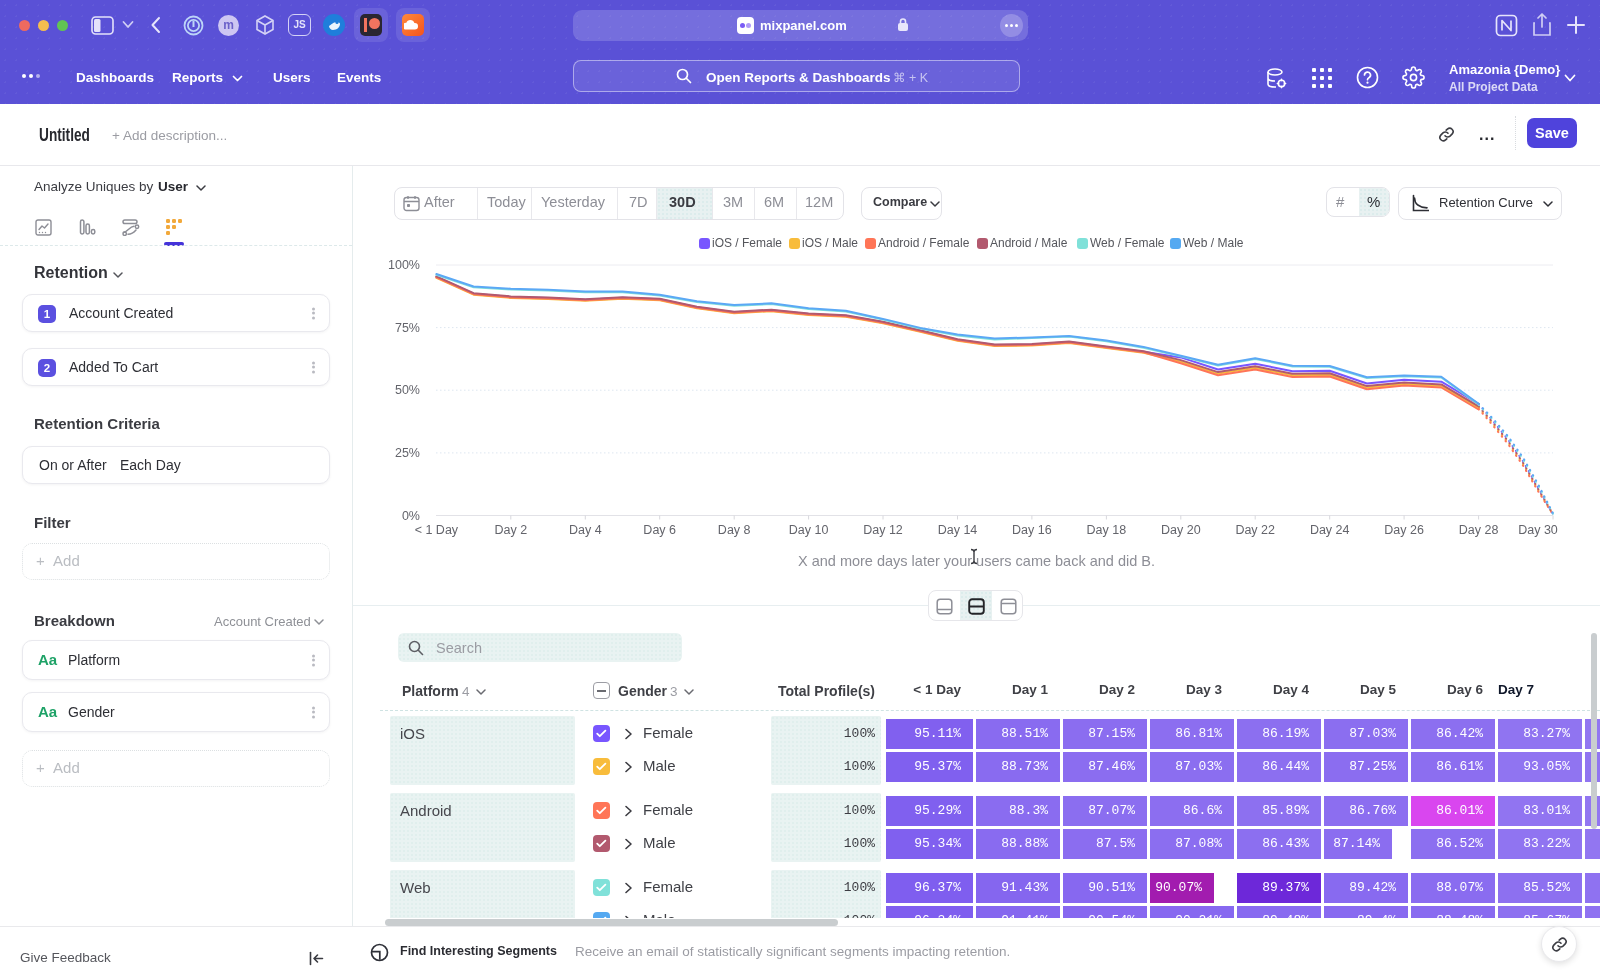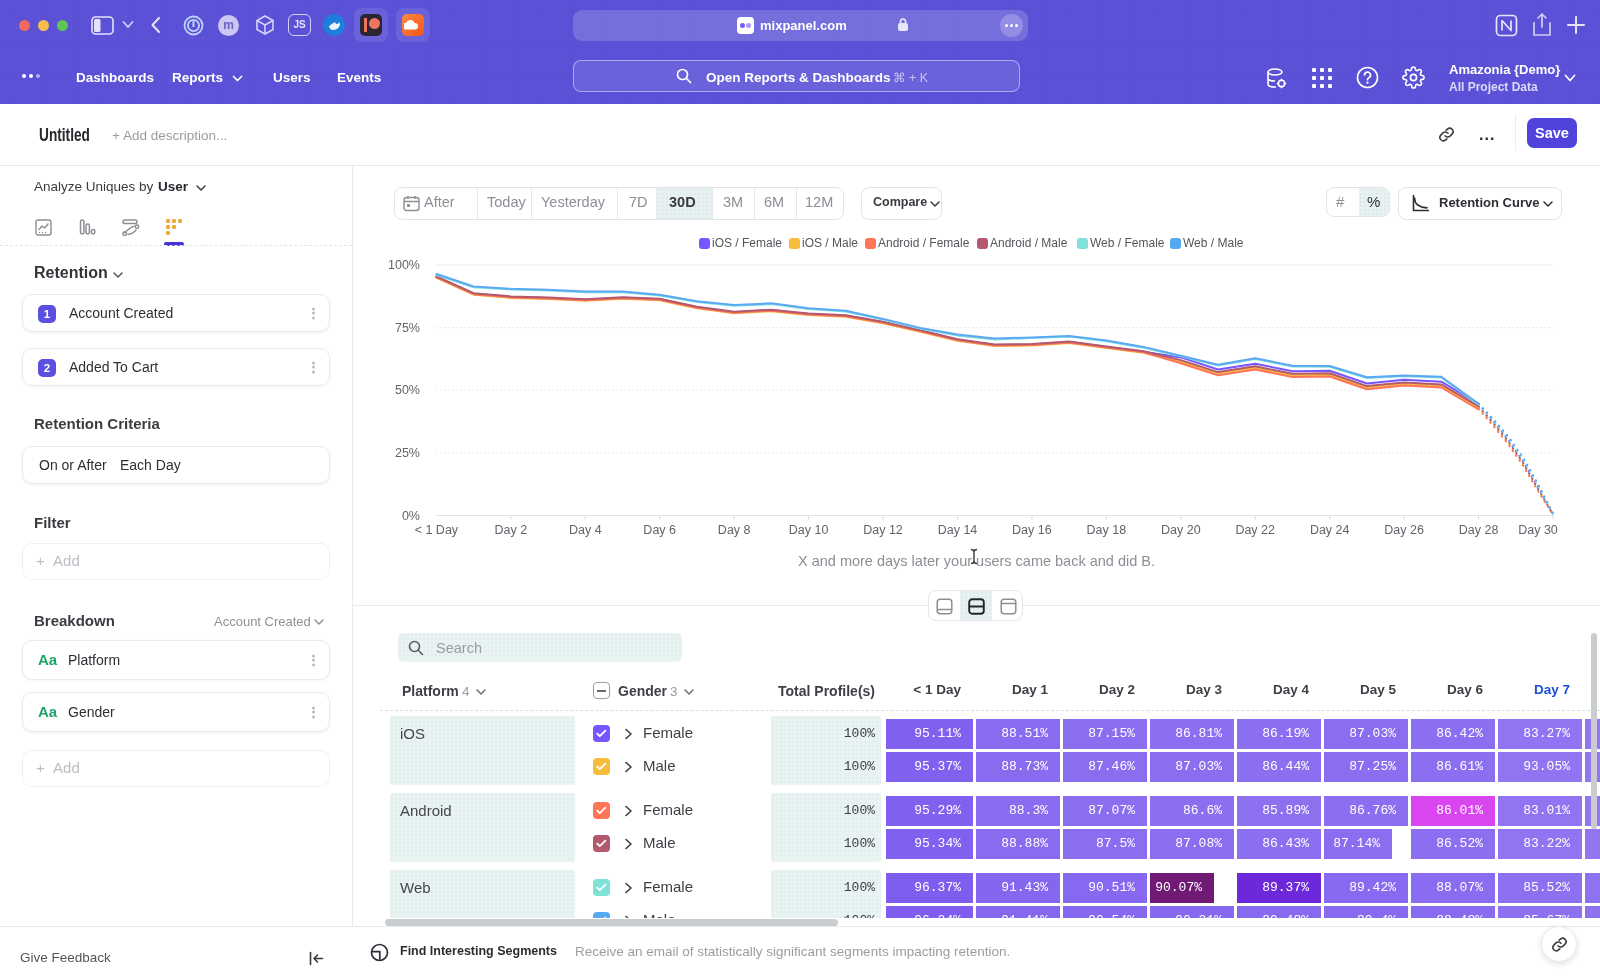--- a/index.html
+++ b/index.html
@@ -286,21 +286,21 @@
   <div class="abs" style="left:32px;top:0;width:32px;height:30px;background:#e8f1f1;background-image:radial-gradient(#dcecec 0.8px,rgba(0,0,0,0) 0.8px);background-size:4px 4px"></div>
   <div class="abs" style="left:9px;top:5px;font-size:15px;color:#8d8e96">#</div>
   <div class="abs" style="left:40px;top:5px;font-size:15px;color:#2e2f35">%</div>
 </div>
 
 <div class="abs" style="left:1398px;top:187px;width:164px;height:33px;border:1px solid #e3e3e8;border-radius:8px;background:#fff"></div>
 <svg class="abs" style="left:1411px;top:194px" width="18" height="18" viewBox="0 0 18 18" fill="none" stroke="#2e2f35" stroke-width="1.6" stroke-linecap="round">
     <path d="M2.5 1.5v15h15"></path>
     <path d="M3.5 4c0 6 5 9.5 12.5 9.8" stroke-width="1.7"></path>
   </svg>
-<div class="abs" style="left:1439px;top:195px;font-size:13px;font-weight:700;color:#2e2f35">Retention Curve</div>
+<div class="abs" style="left:1439px;top:195px;font-size:13px;font-weight:400;color:#2e2f35">Retention Curve</div>
 <svg class="abs" style="left:1543px;top:201px" width="10" height="7" viewBox="0 0 10 7">
     <path d="M1 1l4 4 4-4" stroke="#2e2f35" stroke-width="1.5" fill="none" stroke-linecap="round" stroke-linejoin="round"></path>
   </svg>
 
 <div class="abs" style="left:699px;top:238px;width:11px;height:11px;border-radius:3px;background:#7856FF"></div>
 <div class="abs" style="left:712px;top:235.5px;font-size:12px;color:#55565c">iOS / Female</div>
 <div class="abs" style="left:789px;top:238px;width:11px;height:11px;border-radius:3px;background:#F8BC3B"></div>
 <div class="abs" style="left:802px;top:235.5px;font-size:12px;color:#55565c">iOS / Male</div>
 <div class="abs" style="left:865px;top:238px;width:11px;height:11px;border-radius:3px;background:#FF7557"></div>
 <div class="abs" style="left:878px;top:235.5px;font-size:12px;color:#55565c">Android / Female</div>
@@ -408,21 +408,21 @@
     <path d="M1 1l4 4 4-4" stroke="#6a6b71" stroke-width="1.5" fill="none" stroke-linecap="round" stroke-linejoin="round"></path>
   </svg>
 <div class="abs" style="left:745px;top:683px;width:130px;text-align:right;font-size:14px;font-weight:700;color:#3f4046">Total Profile(s)</div>
 <div style="position:absolute;left:889px;top:682px;width:72px;text-align:right;font-size:13.5px;font-weight:700;color:#3f4046">&lt; 1 Day</div>
 <div style="position:absolute;left:976px;top:682px;width:72px;text-align:right;font-size:13.5px;font-weight:700;color:#3f4046">Day 1</div>
 <div style="position:absolute;left:1063px;top:682px;width:72px;text-align:right;font-size:13.5px;font-weight:700;color:#3f4046">Day 2</div>
 <div style="position:absolute;left:1150px;top:682px;width:72px;text-align:right;font-size:13.5px;font-weight:700;color:#3f4046">Day 3</div>
 <div style="position:absolute;left:1237px;top:682px;width:72px;text-align:right;font-size:13.5px;font-weight:700;color:#3f4046">Day 4</div>
 <div style="position:absolute;left:1324px;top:682px;width:72px;text-align:right;font-size:13.5px;font-weight:700;color:#3f4046">Day 5</div>
 <div style="position:absolute;left:1411px;top:682px;width:72px;text-align:right;font-size:13.5px;font-weight:700;color:#3f4046">Day 6</div>
-<div style="position:absolute;left:1498px;top:682px;width:72px;text-align:right;font-size:13.5px;font-weight:700;color:#1d4ed8">Day 7</div>
+<div style="position:absolute;left:1498px;top:682px;width:72px;font-size:13.5px;font-weight:700;color:#0f172a">Day 7</div>
 <div class="abs" style="left:380px;top:710px;width:1220px;border-top:1px dashed #cfe3e3"></div>
 
 <div class="shim" style="left:390px;top:716px;width:185px;height:69px"></div>
 <div class="shim" style="left:390px;top:793px;width:185px;height:69px"></div>
 <div class="shim" style="left:390px;top:870px;width:185px;height:50px"></div>
 <div class="shim" style="left:771px;top:716px;width:110px;height:69px"></div>
 <div class="shim" style="left:771px;top:793px;width:110px;height:69px"></div>
 <div class="shim" style="left:771px;top:870px;width:110px;height:50px"></div>
 <div style="position:absolute;left:400px;top:725px;font-size:15px;color:#46474d">iOS</div>
 <div style="position:absolute;left:400px;top:802px;font-size:15px;color:#46474d">Android</div>
@@ -514,21 +514,21 @@
 <div class="pc" style="left:1063px;top:829px;width:84px;background:rgb(139,109,240)">87.5%</div>
 <div class="pc" style="left:1150px;top:829px;width:84px;background:rgb(139,110,240)">87.08%</div>
 <div class="pc" style="left:1237px;top:829px;width:84px;background:rgb(140,111,240)">86.43%</div>
 <div class="pc" style="left:1324px;top:829px;width:68px;background:rgb(139,109,240)">87.14%</div>
 <div class="pc" style="left:1411px;top:829px;width:84px;background:rgb(140,111,240)">86.52%</div>
 <div class="pc" style="left:1498px;top:829px;width:84px;background:rgb(144,116,241)">83.22%</div>
 <div class="pc" style="left:1585px;top:829px;width:84px;background:rgb(146,118,241)"></div>
 <div class="pc" style="left:886px;top:873px;width:87px;background:rgb(127,94,239)">96.37%</div>
 <div class="pc" style="left:976px;top:873px;width:84px;background:rgb(133,102,239)">91.43%</div>
 <div class="pc" style="left:1063px;top:873px;width:84px;background:rgb(135,104,240)">90.51%</div>
-<div class="pc" style="left:1150px;top:873px;width:64px;background:#701a75">90.07%</div>
+<div class="pc" style="left:1150px;top:873px;width:64px;background:#a21caf">90.07%</div>
 <div class="pc" style="left:1237px;top:873px;width:84px;background:#6d28d9">89.37%</div>
 <div class="pc" style="left:1324px;top:873px;width:84px;background:rgb(136,106,240)">89.42%</div>
 <div class="pc" style="left:1411px;top:873px;width:84px;background:rgb(138,108,240)">88.07%</div>
 <div class="pc" style="left:1498px;top:873px;width:84px;background:rgb(141,112,240)">85.52%</div>
 <div class="pc" style="left:1585px;top:873px;width:84px;background:rgb(143,114,241)"></div>
 <div class="pc" style="left:886px;top:906px;width:87px;background:rgb(127,94,239)">96.34%</div>
 <div class="pc" style="left:976px;top:906px;width:84px;background:rgb(133,102,239)">91.41%</div>
 <div class="pc" style="left:1063px;top:906px;width:84px;background:rgb(135,104,240)">90.54%</div>
 <div class="pc" style="left:1150px;top:906px;width:84px;background:rgb(135,104,240)">90.21%</div>
 <div class="pc" style="left:1237px;top:906px;width:84px;background:rgb(136,106,240)">89.48%</div>

